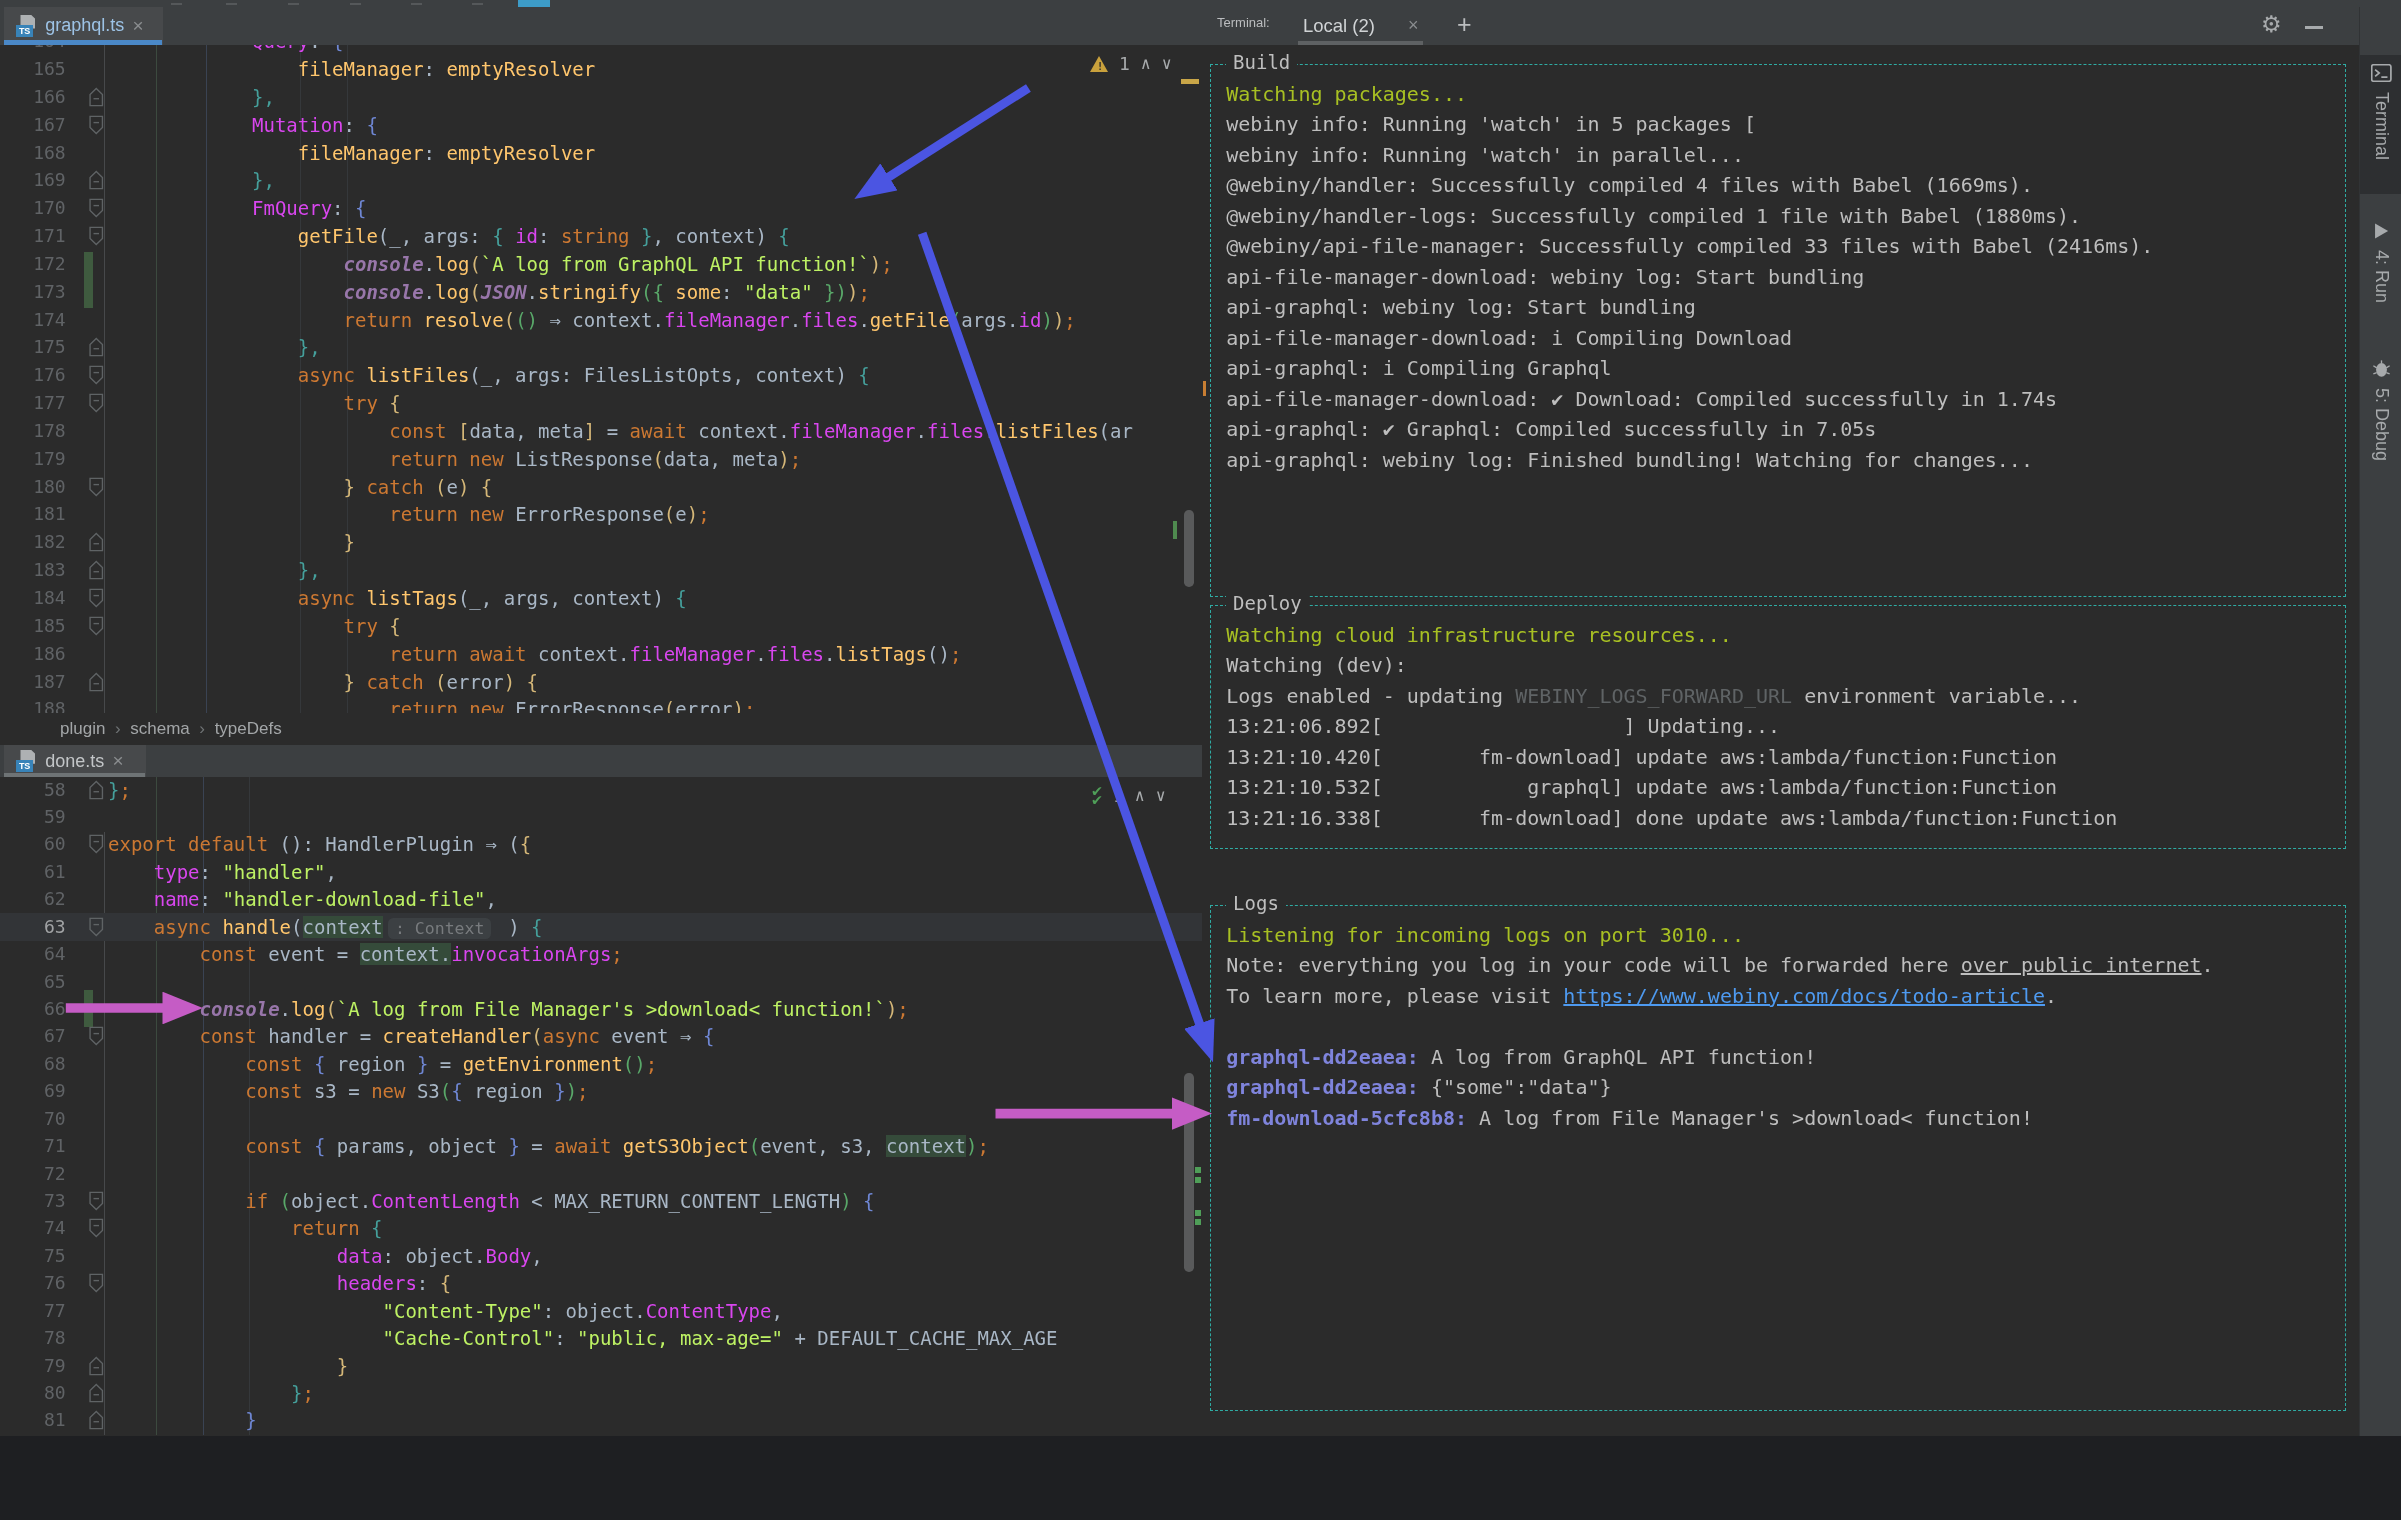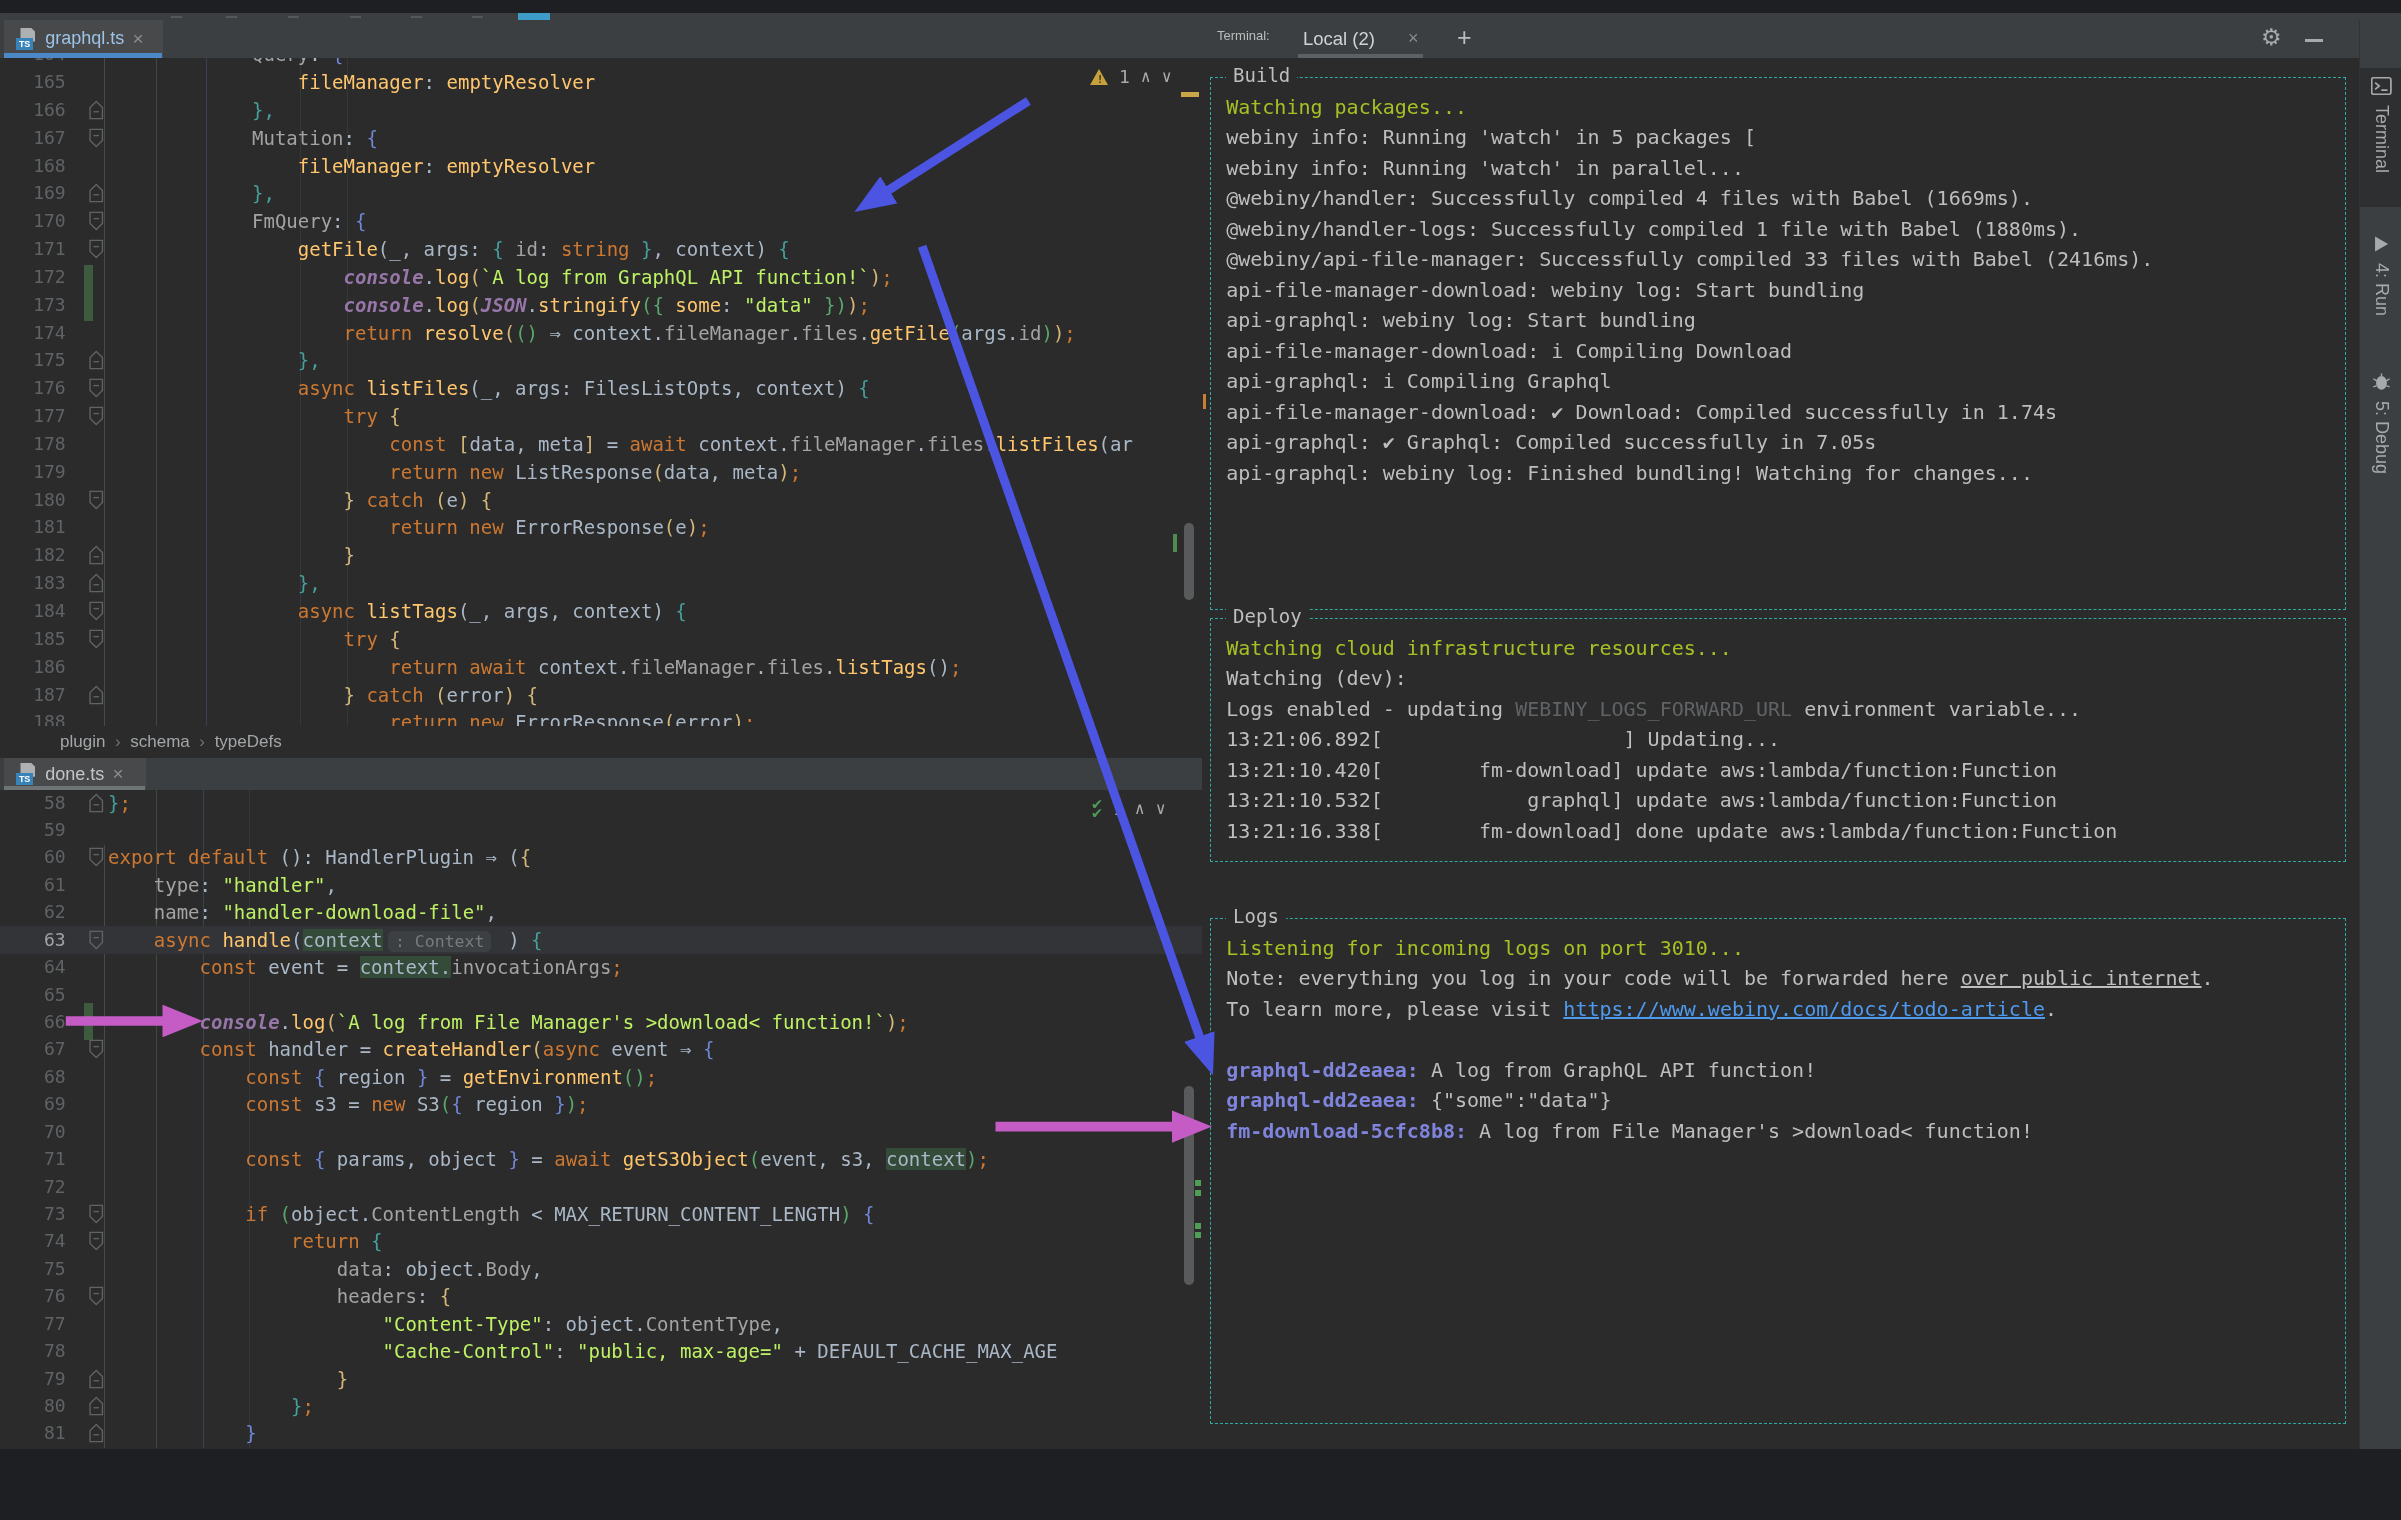--- a/index.html
+++ b/index.html
@@ -1,17 +1,17 @@
 <!DOCTYPE html>
 <html style="font-size:11px"><head>
 <meta charset="utf-8">
 <style>
   html,body{margin:0;padding:0;background:#1e1f22;}
   #page{position:relative;width:2401px;height:1436px;background:#2B2B2B;overflow:hidden;
-        font-family:"Liberation Sans","DejaVu Sans",sans-serif;color:#BBBDBF;margin-top:13px;}
+        font-family:"Liberation Sans","DejaVu Sans",sans-serif;color:#BBBDBF;}
   .abs{position:absolute;}
   
   #top-sliver{left:0;top:0;width:2401px;height:6.9px;background:#3C3F41;}
   #top-sliver .chip{position:absolute;left:518px;top:0;width:32px;height:6.9px;background:#3D9CC8;}
   #top-sliver .tick{position:absolute;top:2.7px;width:11px;height:2.1px;background:#55585A;}
   
   .tabbar{background:#3C3F41;border-bottom:0.7px solid #323537;}
   .tab{position:absolute;left:4.1px;top:0;height:100%;background:#47494B;display:flex;align-items:center;padding:0 12.3px;gap:8.2px;}
   .tab .label{font-size:18px;color:#C3C6C8;}
   .tab .close{font-size:19px;color:#8A8D8F;}
@@ -20,21 +20,21 @@
   .ts-icon .page{position:absolute;left:4.1px;top:0;width:15px;height:13.7px;background:#AEB1B3;clip-path:polygon(0 0,72% 0,100% 30%,100% 100%,0 100%);}
   .ts-icon .badge{position:absolute;left:0;bottom:0;width:16.5px;height:12.3px;background:#3883B8;color:#fff;
      font-size:9px;font-weight:bold;display:flex;align-items:center;justify-content:center;font-family:"Liberation Sans",sans-serif;}
   
   .editor{background:#2B2B2B;overflow:hidden;font-family:"DejaVu Sans Mono",monospace;font-size:19px;}
   .crow{position:absolute;left:0;width:100%;height:28px;line-height:28px;white-space:pre;}
   .crow.cur{background:#323437;}
   .lnum{position:absolute;left:13.7px;width:52px;text-align:right;color:#606366;font-size:18px;}
   .crow.cur .lnum{color:#A1A3A5;}
   .ctext{position:absolute;top:0;}
-  .tk-d{color:#A9B7C6;} .tk-k{color:#CC7832;} .tk-f{color:#FFC66D;} .tk-p{color:#a3a3a3;}
+  .tk-d{color:#A9B7C6;} .tk-k{color:#CC7832;} .tk-f{color:#FFC66D;} .tk-p{color:#d946ef;}
   .tk-s{color:#bef264;} .tk-b{color:#6F87D4;} .tk-t{color:#45A09C;} .tk-y{color:#D5B778;}
   .tk-g{color:#59A869;}
   .tk-i{color:#9876AA;font-style:italic;font-weight:bold;}
   .tk-sel{color:#A9B7C6;background:#354B3A;}
   .tk-h{color:#787B7E;background:#3C4043;border-radius:5.5px;padding:0.7px 6.9px;margin:0 5.5px;font-size:16.5px;}
   .fold{position:absolute;left:88px;top:4.1px;}
   .guide{position:absolute;top:0;width:1.4px;height:100%;}
   .vcsbar{position:absolute;left:84px;width:9px;background:#3F5B3F;}
   .breadcrumb{background:#2B2B2B;font-size:17px;color:#A3A6A8;display:flex;align-items:center;gap:9.6px;}
   .breadcrumb .sep{color:#6F7375;}

